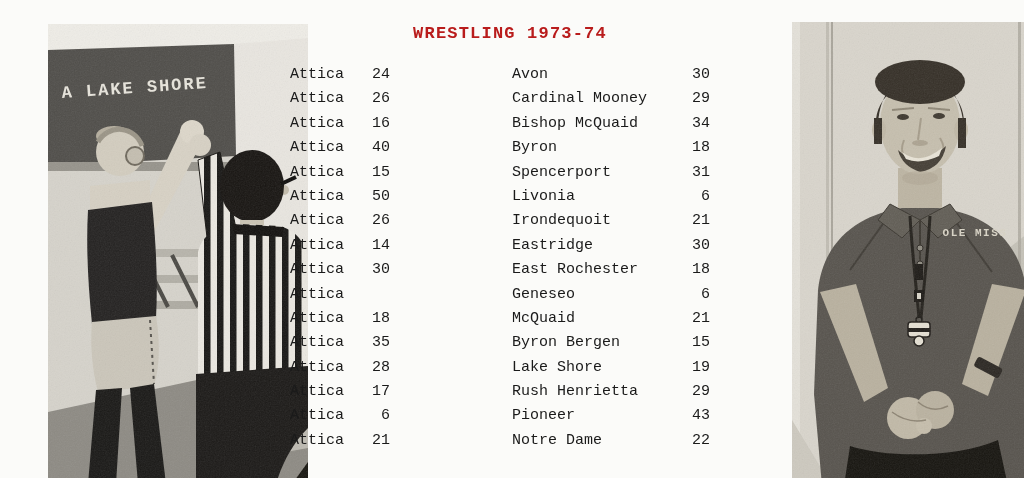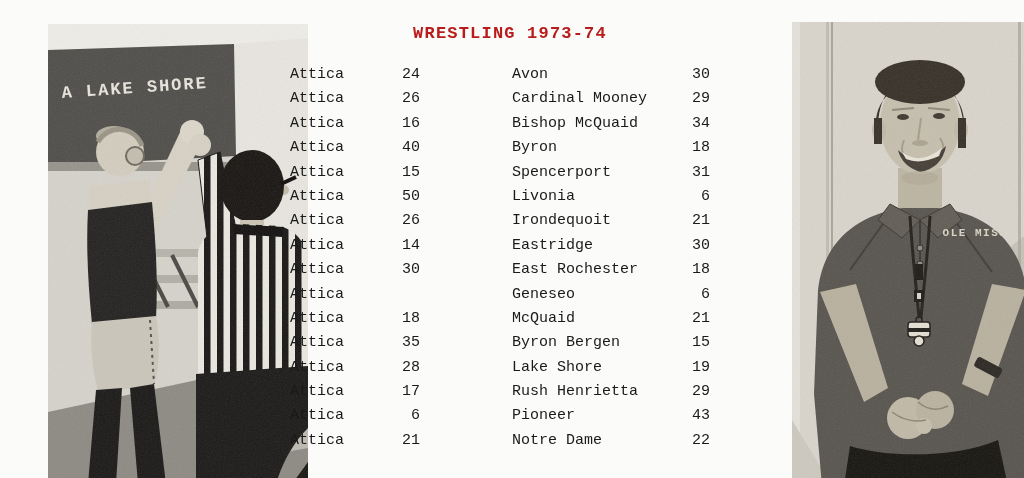--- a/index.html
+++ b/index.html
@@ -17,21 +17,21 @@
   .center-col{position:absolute;left:280px;top:0;width:460px;height:478px;}
   .page-title{
     position:absolute;top:13px;left:0;right:0;text-align:center;
     font-size:17px;letter-spacing:1.2px;font-weight:bold;color:#b91c1c;
     white-space:nowrap;
   }
   .rows{position:absolute;top:63px;left:0;width:460px;}
   .row{position:relative;height:24.4px;line-height:24.4px;font-size:15px;}
   .cell{position:absolute;white-space:nowrap;}
   .cell.team{left:10px;}
-  .cell.ts{left:58px;width:82px;text-align:right;}
+  .cell.ts{left:28px;width:82px;text-align:right;}
   .cell.opp{left:232px;}
   .cell.os{left:354px;width:76px;text-align:right;}
 </style>
 </head>
 <body>
 
 <figure class="photo" id="left-photo">
   <svg viewBox="0 0 260 460">
     <defs>
       <pattern id="refstripes" width="13" height="13" patternUnits="userSpaceOnUse">

